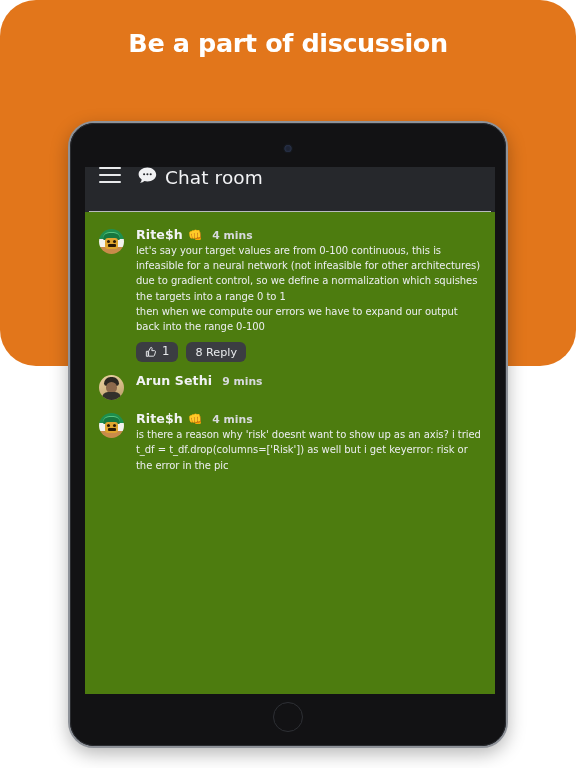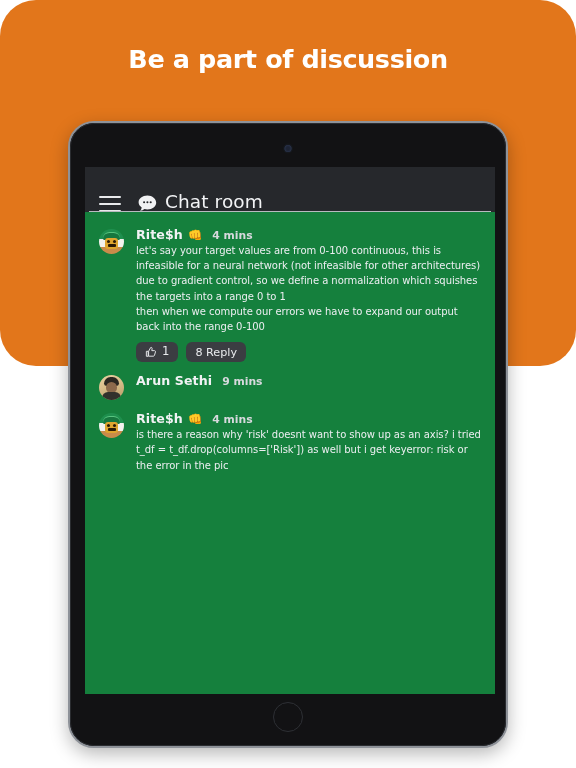--- a/index.html
+++ b/index.html
@@ -28,21 +28,21 @@
     top: 0;
     width: 576px;
     height: 366px;
     background: #e2761b;
     border-radius: 36px;
   }
 
   .hero-title {
     position: absolute;
     left: 0;
-    top: 44px;
+    top: 28px;
     width: 576px;
     text-align: center;
     color: #ffffff;
     font-family: "DejaVu Sans", sans-serif;
     font-weight: bold;
     font-size: 25.5px;
     letter-spacing: -0.4px;
   }
 
   
@@ -99,21 +99,21 @@
     height: 527px;
     background: #26282c;
     overflow: hidden;
   }
 
   
   .app-bar {
     position: relative;
     height: 45px;
     display: flex;
-    align-items: flex-end;
+    align-items: flex-start;
     padding: 0 14px;
     background: #26282c;
   }
   .app-bar::after {
     content: "";
     position: absolute;
     left: 4px;
     right: 4px;
     bottom: 0;
     height: 1.5px;
@@ -151,21 +151,21 @@
     font-weight: 400;
     letter-spacing: 0.1px;
     white-space: nowrap;
   }
 
   
   .feed {
     padding: 10px 0 0 0;
     height: 482px;
     overflow: hidden;
-    background: #15803d;
+    background: #4d7c0f;
   }
 
   .message {
     display: flex;
     padding: 5px 14px 0 14px;
     margin-bottom: 6px;
   }
 
   .avatar {
     flex: none;

